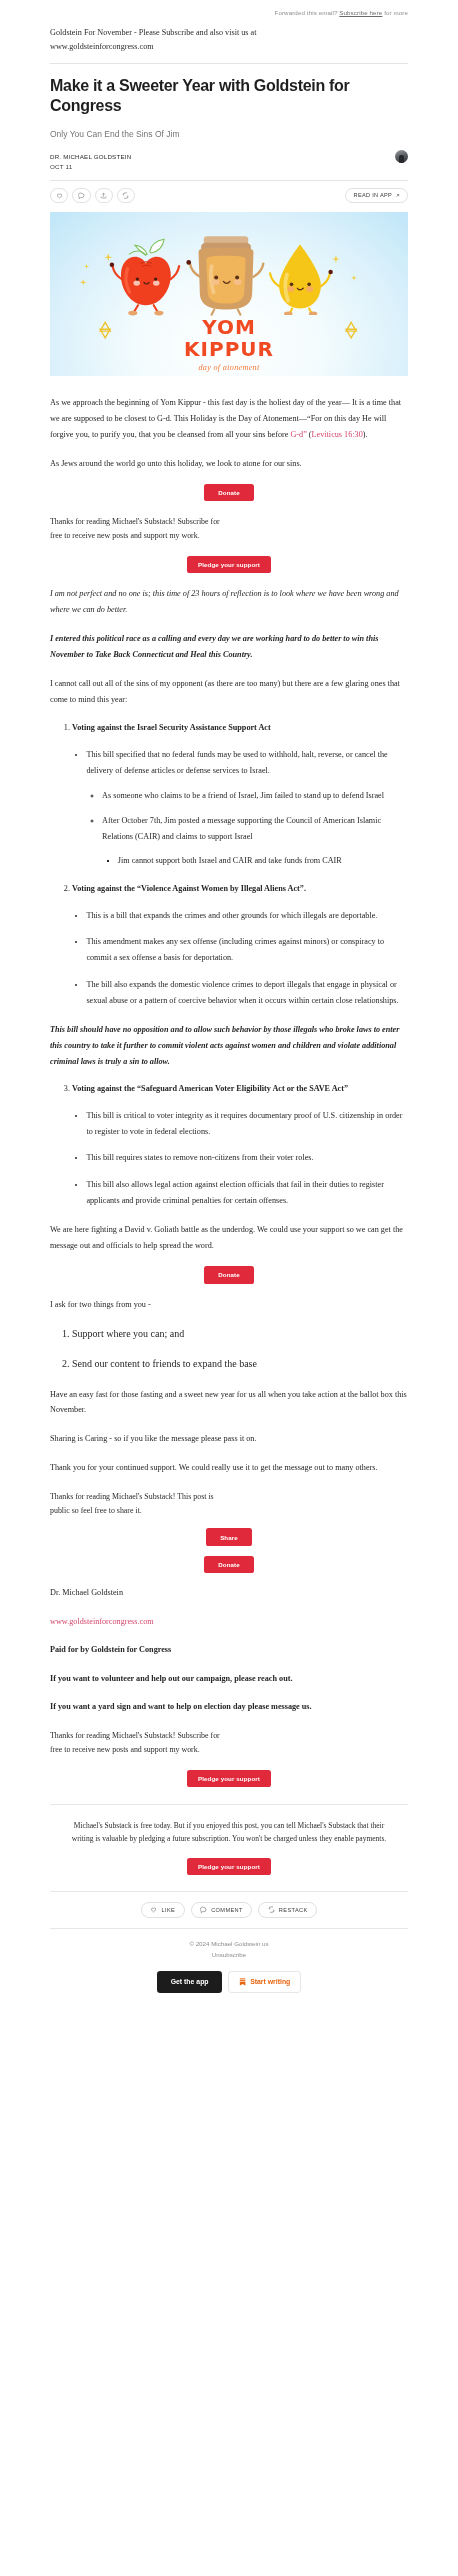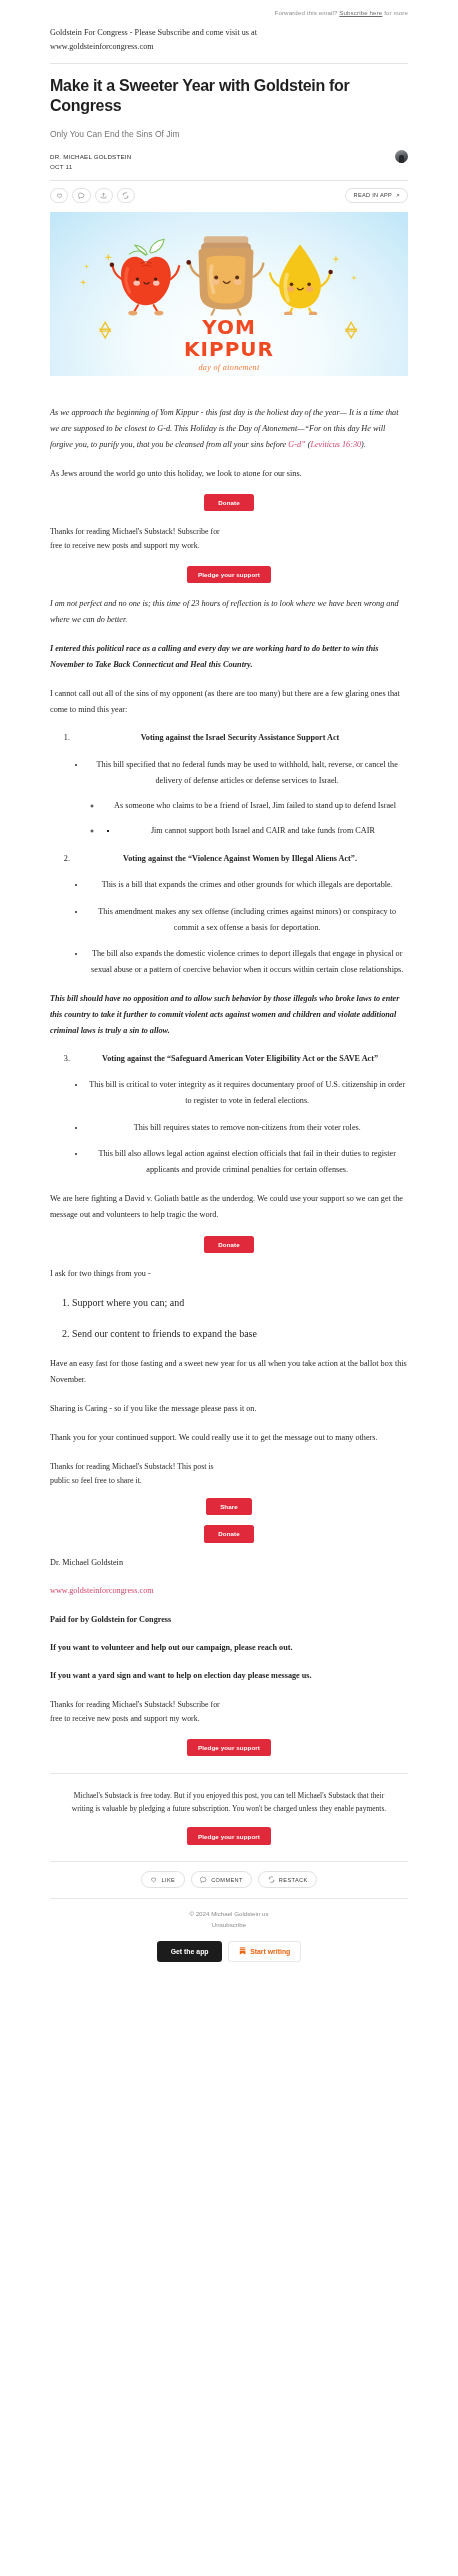--- a/index.html
+++ b/index.html
@@ -120,21 +120,21 @@
 
   
   .body-wrap { padding: 0 50px; }
   .body-wrap p, .body-wrap li {
     font-family:"Liberation Serif", serif;
     font-size:8.2px;
     line-height:1.95;
     color:#262626;
   }
   .body-wrap p { margin: 13px 0 0 0; }
-  .body-wrap p.first { margin-top: 29px; font-style: italic; }
+  .body-wrap p.first { margin-top: 19px; }
   a.red { color:#d4456a; text-decoration: none; }
   .bold { font-weight: 700; }
 
   .note-gray {
     color:#9b9b9b; font-style:italic;
   }
 
   
   .btn-row { text-align:center; margin-top: 12.4px; }
   .btn {
@@ -144,21 +144,21 @@
     border:none;
   }
   .btn.wide { padding: 5.2px 11px; }
 
   .thanks {
     text-align:left; margin-top:13.8px;
     font-family:"Liberation Serif", serif; font-size:7.9px; line-height:1.8; color:#2a2a2a;
   }
 
   
-  ol.lvl1 { margin: 11.8px 0 0 0; padding-left: 22px; text-align: center; }
+  ol.lvl1 { margin: 11.8px 0 0 0; padding-left: 22px; }
   ol.lvl1 > li {
     font-weight:700; margin-top: 10.5px;
   }
   ol.lvl1 > li::marker { font-weight:400; }
   ul.lvl2 { list-style: disc; margin: 0; padding-left: 14.4px; }
   ul.lvl2 > li { font-weight:400; margin-top: 10.5px; }
   ul.lvl3 { list-style: circle; margin: 0; padding-left: 15.7px; }
   ul.lvl3 > li { font-weight:400; margin-top: 9.2px; }
   ul.lvl4 { list-style: square; margin: 0; padding-left: 15.7px; }
   ul.lvl4 > li { font-weight:400; margin-top: 8.5px; }
@@ -217,21 +217,21 @@
 </head>
 <body>
 
 <div class="page">
 
   <div class="fwd-bar">
     <span>Forwarded this email? </span><a href="#">Subscribe here</a><span> for more</span>
   </div>
 
   <div class="pub-head">
-    <p>Goldstein For Congress - Please Subscribe and come visit us at</p>
+    <p>Goldstein For November - Please Subscribe and also visit us at</p>
     <p>www.goldsteinforcongress.com</p>
   </div>
   <hr class="rule">
 
   <div class="title-wrap">
     <h1 class="post-title">Make it a Sweeter Year with Goldstein for Congress</h1>
     <div class="subtitle">Only You Can End the Sins Of Jim</div>
   </div>
 
   <div class="byline-row">
@@ -412,20 +412,21 @@
 
     <ol class="lvl1">
       <li>
         <span>Voting against the Israel Security Assistance Support Act</span>
         <ul class="lvl2">
           <li>
             <span>This bill specified that no federal funds may be used to withhold, halt, reverse, or cancel the delivery of defense articles or defense services to Israel.</span>
             <ul class="lvl3">
               <li><span>As someone who claims to be a friend of Israel, Jim failed to stand up to defend Israel</span></li>
               <li>
+                <span>After October 7th, Jim posted a message supporting the Council of American Islamic Relations (CAIR) and claims to support Israel</span>
                 <ul class="lvl4">
                   <li><span>Jim cannot support both Israel and CAIR and take funds from CAIR</span></li>
                 </ul>
               </li>
             </ul>
           </li>
         </ul>
       </li>
     </ol>
 
@@ -445,21 +446,21 @@
       <li>
         <span>Voting against the “Safeguard American Voter Eligibility Act or the SAVE Act”</span>
         <ul class="lvl2">
           <li><span>This bill is critical to voter integrity as it requires documentary proof of U.S. citizenship in order to register to vote in federal elections.</span></li>
           <li><span>This bill requires states to remove non-citizens from their voter roles.</span></li>
           <li><span>This bill also allows legal action against election officials that fail in their duties to register applicants and provide criminal penalties for certain offenses.</span></li>
         </ul>
       </li>
     </ol>
 
-    <p>We are here fighting a David v. Goliath battle as the underdog. We could use your support so we can get the message out and volunteers to help tragic the word.</p>
+    <p>We are here fighting a David v. Goliath battle as the underdog. We could use your support so we can get the message out and officials to help spread the word.</p>
 
     <div class="btn-row">
       <button class="btn">Donate</button>
     </div>
 
     <p>I ask for two things from you -</p>
     <ol class="ask">
       <li>Support where you can; and</li>
       <li>Send our content to friends to expand the base</li>
     </ol>

